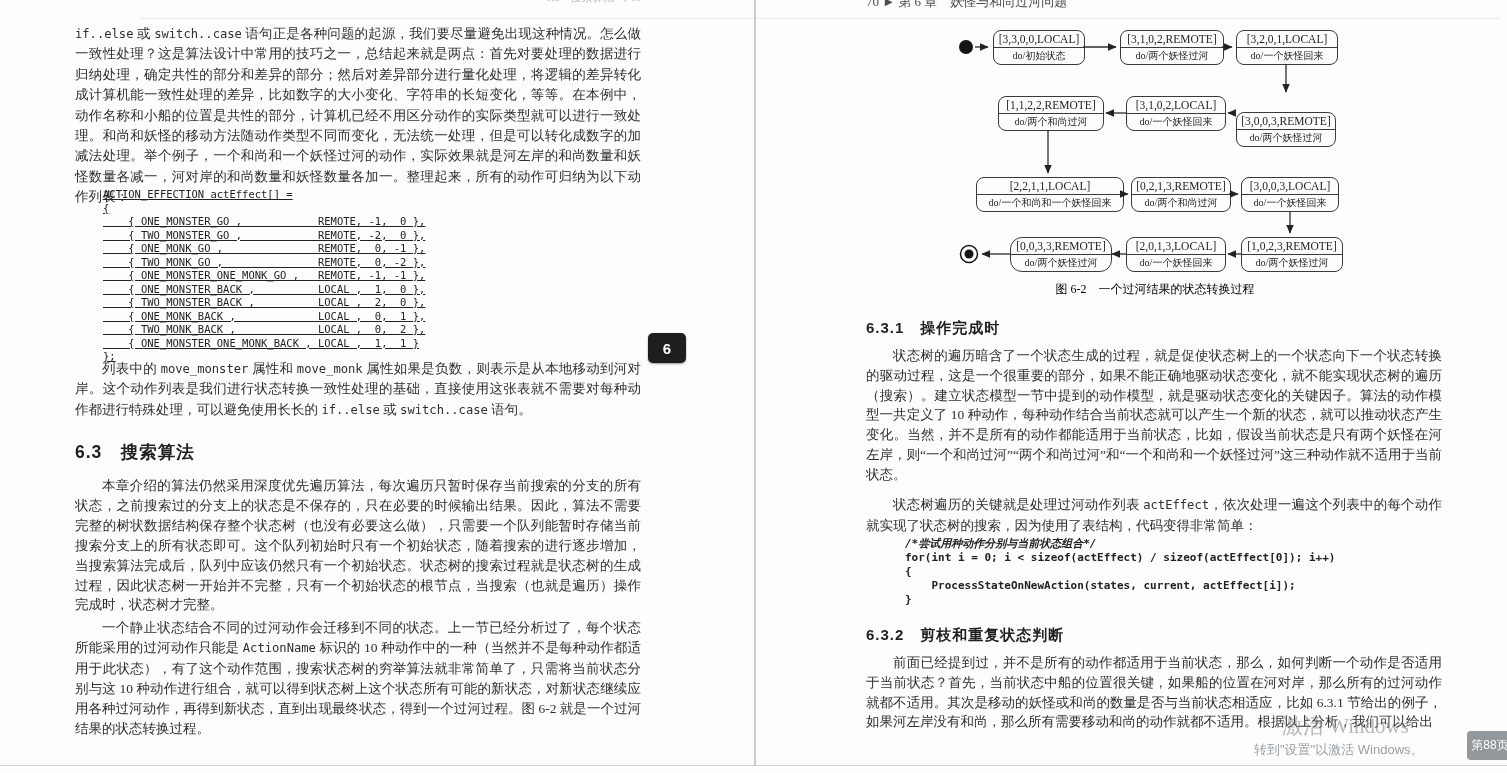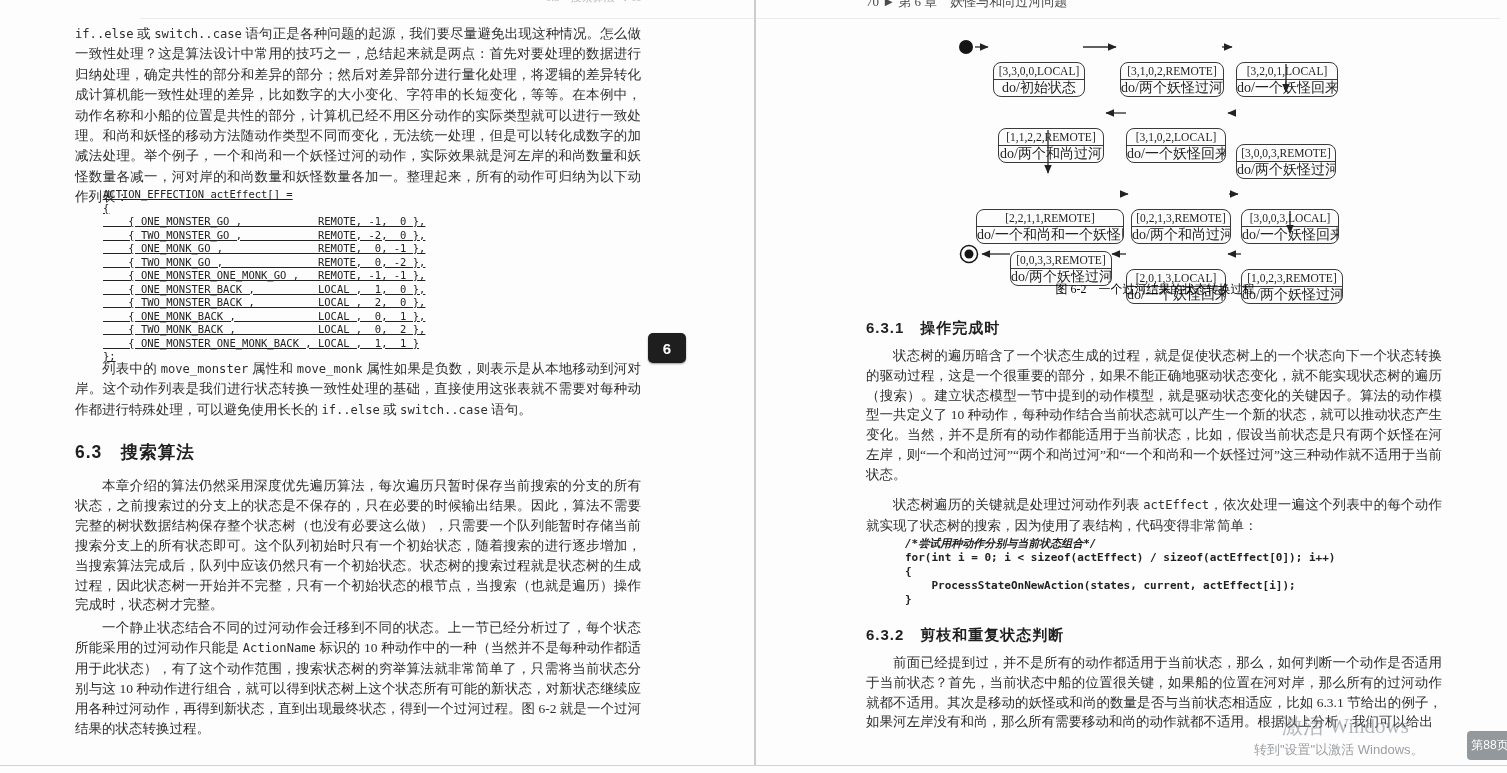--- a/index.html
+++ b/index.html
@@ -29,29 +29,29 @@
   h2.sec{margin:0;font-family:"Liberation Sans","DejaVu Sans",sans-serif;font-size:17.5px;font-weight:bold;color:#1f1f1f;letter-spacing:1px;}
   h3.sec{margin:0;font-family:"Liberation Sans","DejaVu Sans",sans-serif;font-size:15px;font-weight:bold;color:#1f1f1f;letter-spacing:1px;}
   .chapter-tab{
     left:648px;top:333px;width:38px;height:30px;background:#1e1e1e;border-radius:5px;
     color:#fff;font-family:"Liberation Sans","DejaVu Sans",sans-serif;font-weight:bold;font-size:15px;
     display:flex;align-items:center;justify-content:center;box-shadow:0 1px 2px rgba(0,0,0,.4);
   }
   
   .dnode{
     position:absolute;border:1.2px solid #3a3a3a;border-radius:8px;background:#fdfdfd;
-    display:flex;flex-direction:column;overflow:hidden;margin-top:32px;
+    display:flex;flex-direction:column;overflow:hidden;
   }
   .dstate{
     display:block;text-align:center;font-size:11.5px;line-height:16px;height:16px;
     border-bottom:1px solid #3a3a3a;white-space:nowrap;color:#222;
     font-family:"Liberation Serif","DejaVu Serif",serif;
   }
   .daction{
-    display:block;text-align:center;font-size:14px;line-height:16px;height:16px;white-space:nowrap;color:#222;
+    display:block;text-align:center;font-size:10px;line-height:16px;height:16px;white-space:nowrap;color:#222;
   }
   .figcap{font-size:12px;color:#000000;text-align:center;white-space:nowrap;}
   svg.arrows{position:absolute;left:0;top:0;width:1507px;height:773px;pointer-events:none;}
   
   .wm1{left:1282px;top:712px;font-family:Liberation Serif, serif;font-size:21px;color:rgba(120,126,132,.55);white-space:nowrap;}
   .wm2{left:1254px;top:741px;font-family:"Liberation Sans","DejaVu Sans",sans-serif;font-size:13px;color:rgba(120,126,132,.75);white-space:nowrap;}
   .page-badge{
     left:1467px;top:731px;width:46px;height:29px;background:rgba(138,143,148,.92);border-radius:4px;
     color:#fff;font-family:"Liberation Sans","DejaVu Sans",sans-serif;font-size:12px;
     display:flex;align-items:center;justify-content:center;white-space:nowrap;
@@ -119,33 +119,33 @@
     <div class="dnode" style="left:1126px;top:96px;width:98px;">
       <span class="dstate">[3,1,0,2,LOCAL]</span>
       <span class="daction">do/一个妖怪回来</span>
     </div>
     <div class="dnode" style="left:1236px;top:112px;width:98px;">
       <span class="dstate">[3,0,0,3,REMOTE]</span>
       <span class="daction">do/两个妖怪过河</span>
     </div>
 
     <div class="dnode" style="left:976px;top:177px;width:146px;">
-      <span class="dstate">[2,2,1,1,REMOTE]</span>
+      <span class="dstate">[2,2,1,1,LOCAL]</span>
       <span class="daction">do/一个和尚和一个妖怪回来</span>
     </div>
     <div class="dnode" style="left:1131px;top:177px;width:98px;">
       <span class="dstate">[0,2,1,3,REMOTE]</span>
       <span class="daction">do/两个和尚过河</span>
     </div>
     <div class="dnode" style="left:1241px;top:177px;width:96px;">
       <span class="dstate">[3,0,0,3,LOCAL]</span>
       <span class="daction">do/一个妖怪回来</span>
     </div>
 
-    <div class="dnode" style="left:1010px;top:219px;width:100px;">
+    <div class="dnode" style="left:1010px;top:237px;width:100px;border-radius:12px;">
       <span class="dstate">[0,0,3,3,REMOTE]</span>
       <span class="daction">do/两个妖怪过河</span>
     </div>
     <div class="dnode" style="left:1126px;top:237px;width:98px;">
       <span class="dstate">[2,0,1,3,LOCAL]</span>
       <span class="daction">do/一个妖怪回来</span>
     </div>
     <div class="dnode" style="left:1241px;top:237px;width:100px;">
       <span class="dstate">[1,0,2,3,REMOTE]</span>
       <span class="daction">do/两个妖怪过河</span>

